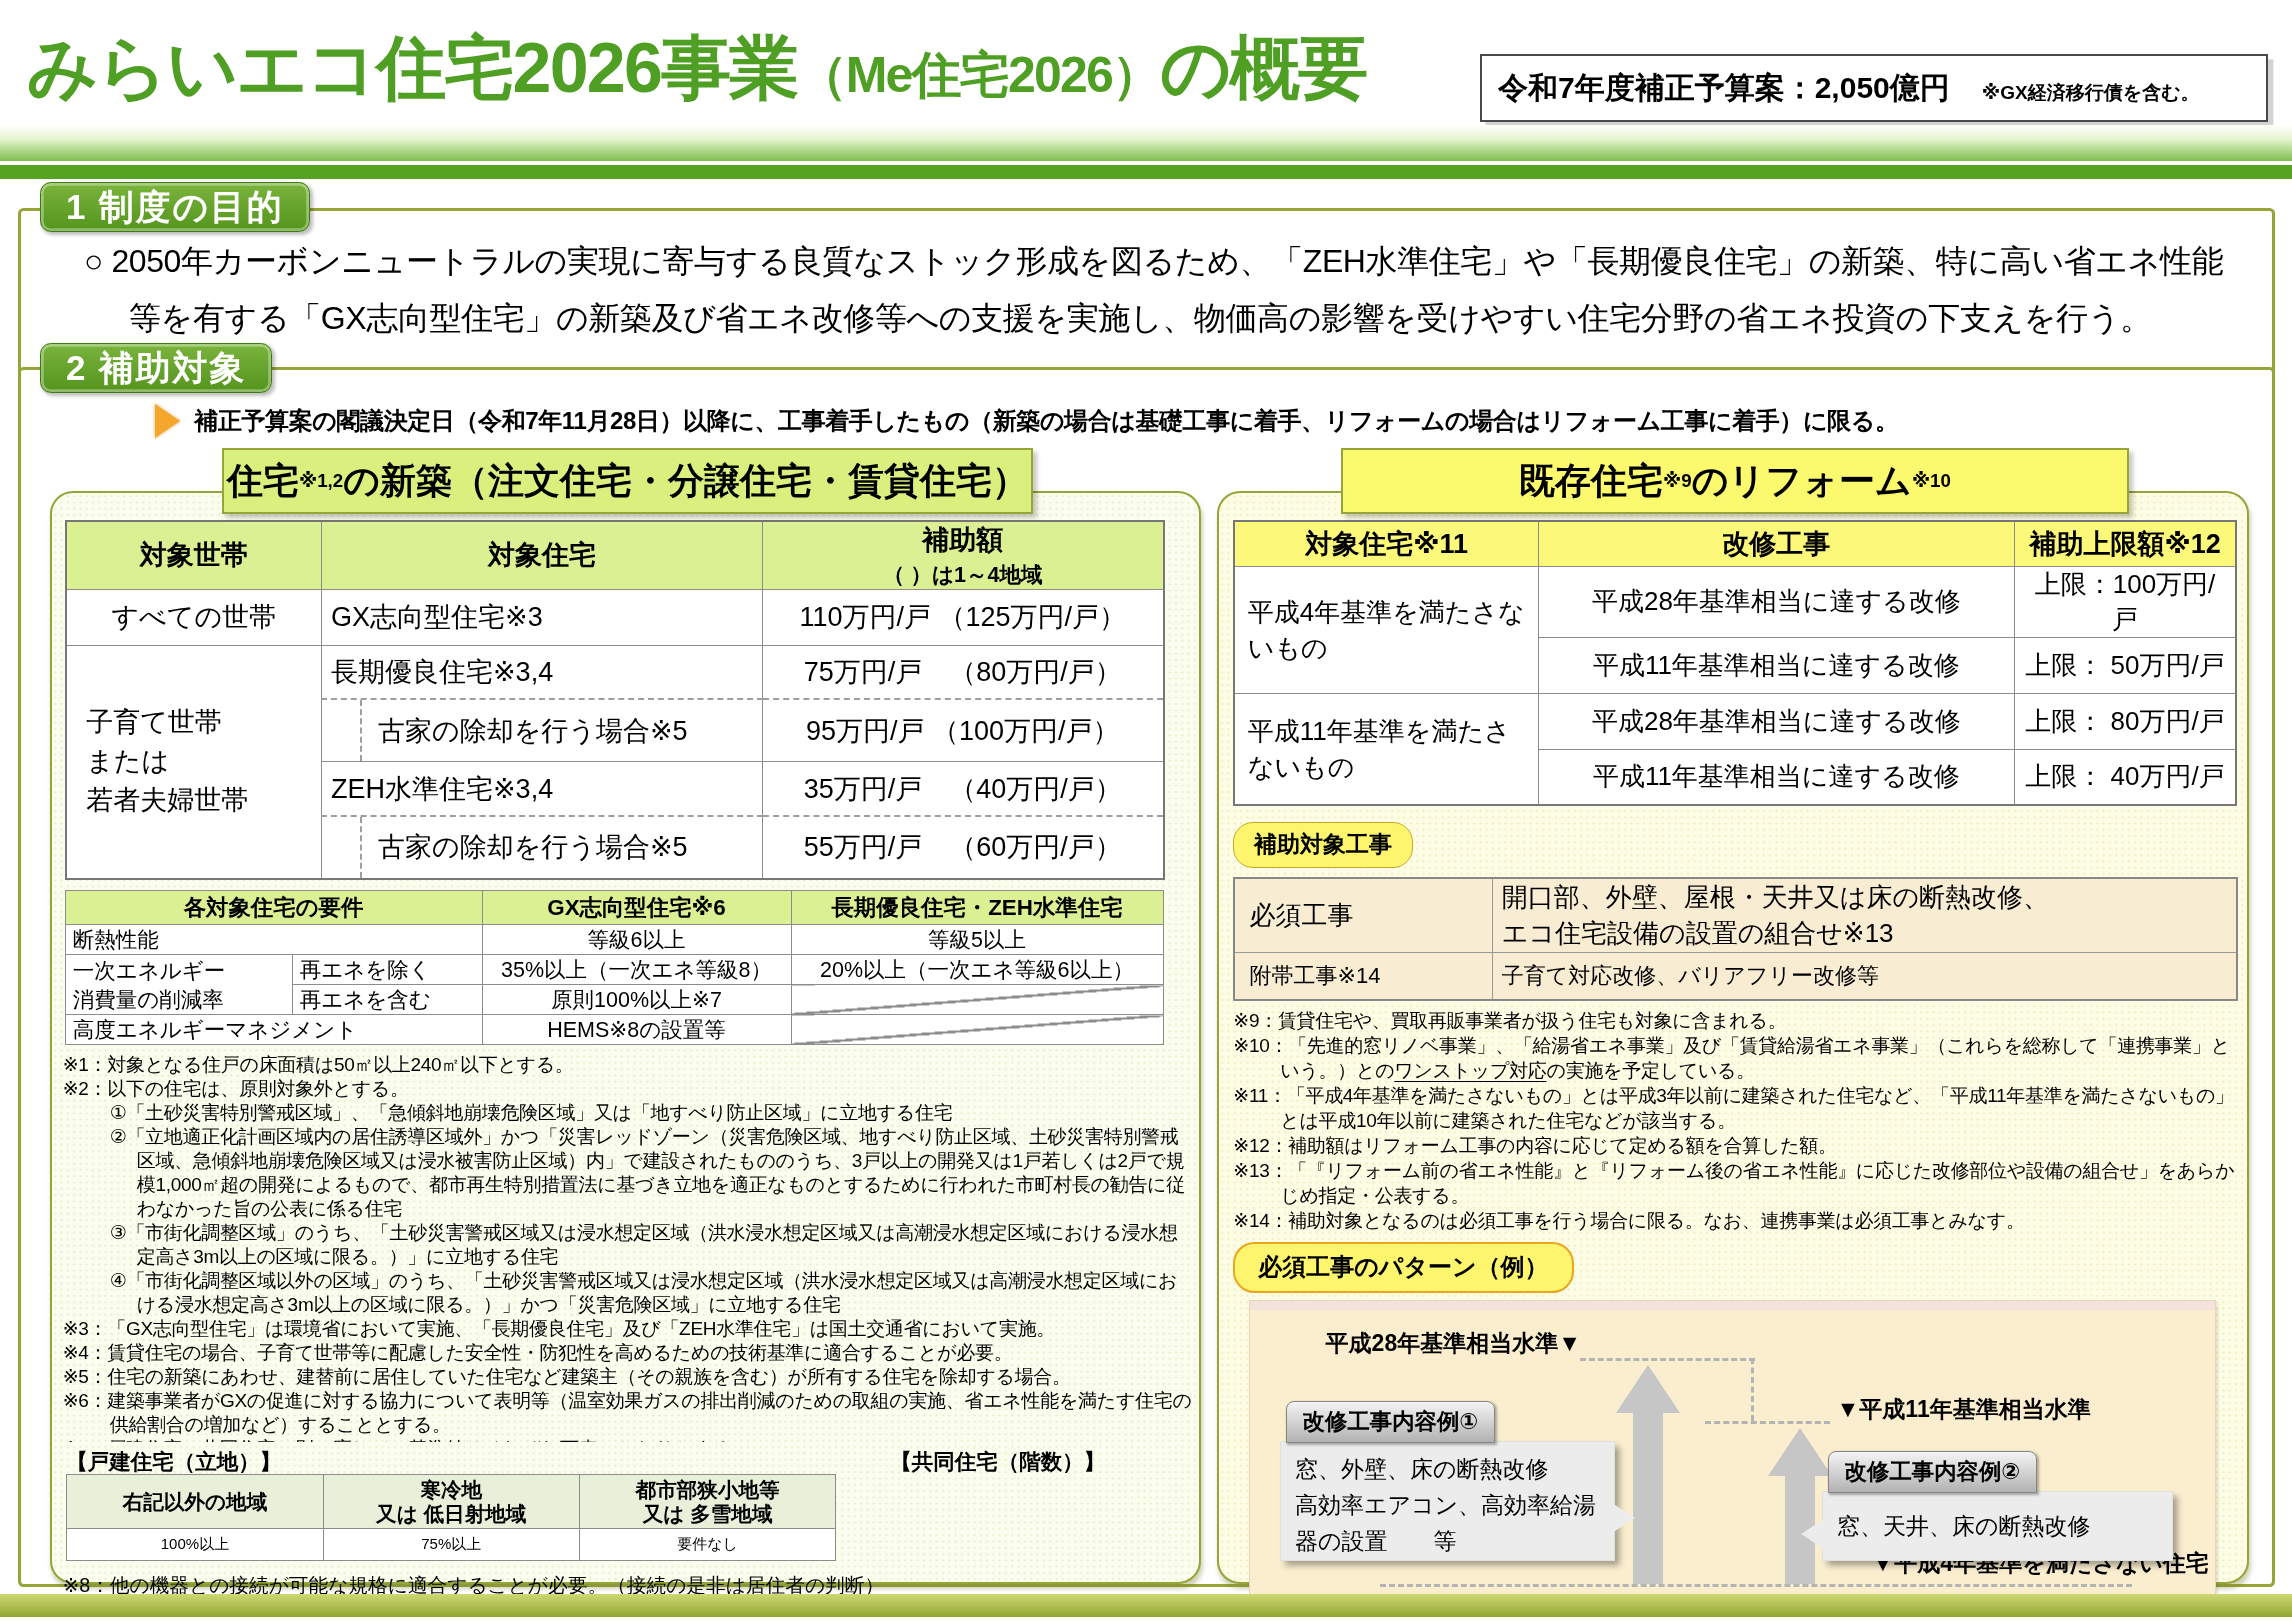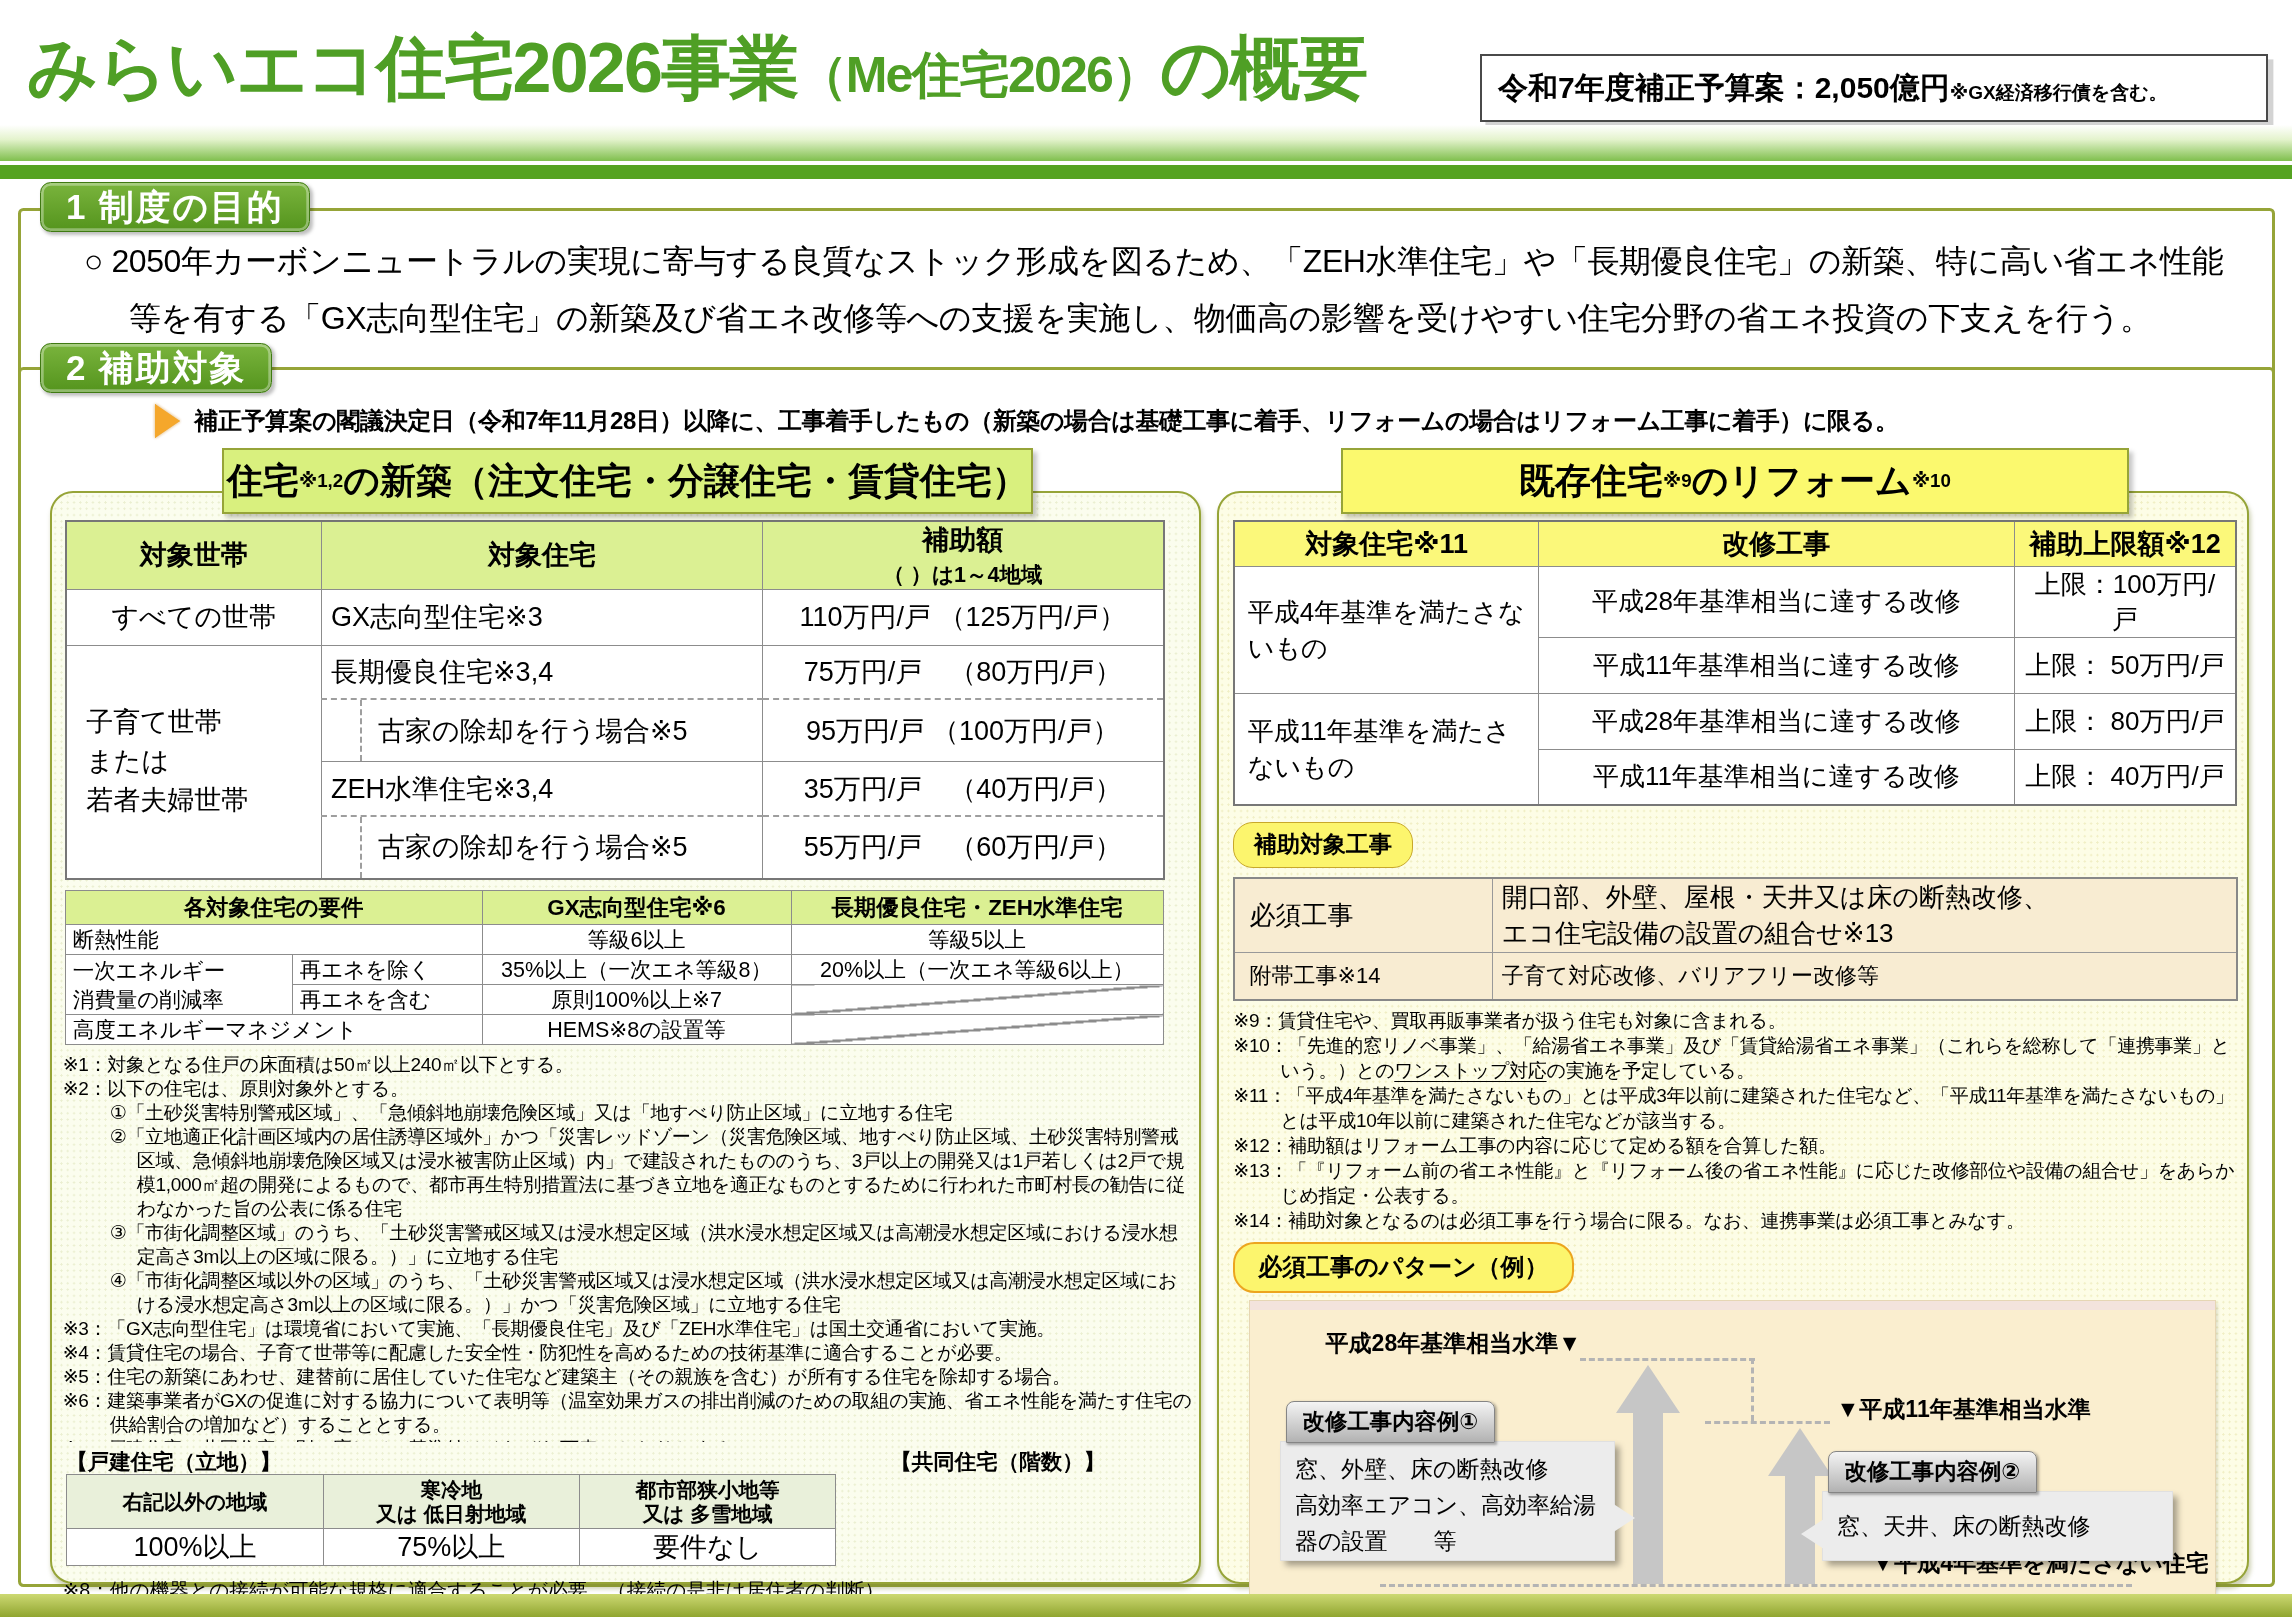--- a/index.html
+++ b/index.html
@@ -20,21 +20,21 @@
   
   .title{
     position:absolute; left:27px; top:21.5px; width:1451px;
     font-size:70px; font-weight:bold; color:var(--brand-green);
     letter-spacing:-1.8px; white-space:nowrap;
   }
   .title .paren{font-size:50px;}
   .budget-box{
     position:absolute; left:1480px; top:54px; width:788px; height:68px;
     background:#fff; border:2.7px solid #4a4a4a; box-shadow:5.4px 5.4px 0 rgba(130,130,130,.35);
-    display:flex; align-items:center; gap:0; padding:0 16px;
+    display:flex; align-items:center; gap:32px; padding:0 16px;
   }
   .budget-main{font-size:30px; font-weight:bold;}
   .budget-note{font-size:19px; font-weight:bold; padding-top:9px;}
   .band{
     position:absolute; left:0; top:125px; width:2293px; height:36px;
     background:linear-gradient(180deg,#ffffff 0%,#e4f3cd 40%,#7fbf4d 100%);
   }
   .strip{position:absolute; left:0; top:165px; width:2293px; height:14.3px; background:#55a321;}
 
   
@@ -122,21 +122,21 @@
   .panel.left .notes{height:389px; overflow:hidden;}
   .fn{padding-left:47px; text-indent:-47px;}
   .fn.sub{margin-left:47px; padding-left:27px; text-indent:-27px;}
   .ul{text-decoration:underline; text-underline-offset:3.6px;}
 
   
   .small-tables{display:flex; gap:54px; margin:5.4px 0 0 14.3px;}
   .st-title{font-size:21.5px; font-weight:600; height:27px;}
   .st{border:1.8px solid #888; table-layout:fixed;}
   .st th{background:#e9f0da; font-size:20.6px; font-weight:bold; height:54px; line-height:24px;}
-  .st td{font-size:27px; height:32px; text-align:center;}
+  .st td{font-size:15px; height:32px; text-align:center;}
   .st-detached{width:770px;}
   .st-apart{width:312px;}
   .note8{margin:10.7px 0 0 10.7px; font-size:19.7px;}
 
   
   .reform{margin:27px 0 0 14.3px; width:1003px; table-layout:fixed; border:2.7px solid #777;}
   .reform th{background:var(--table-header-yellow); font-size:27px; font-weight:bold; height:45px;}
   .reform td{font-size:26px; height:56px;}
   .reform td.l{padding-left:12.5px; line-height:36px;}
 

